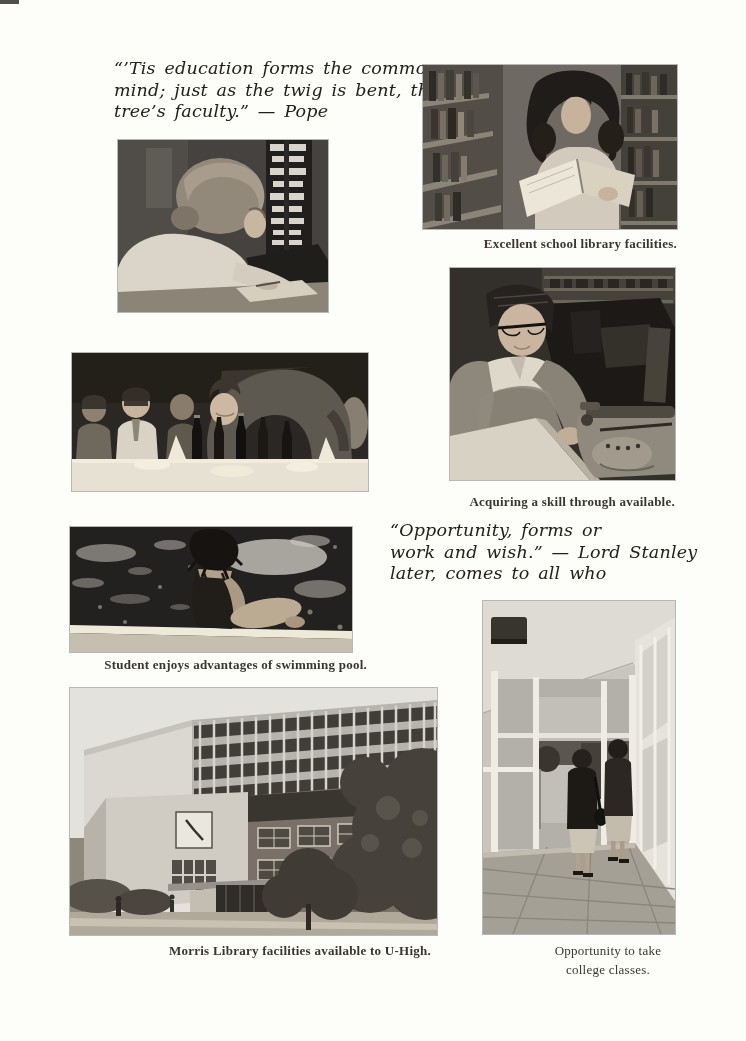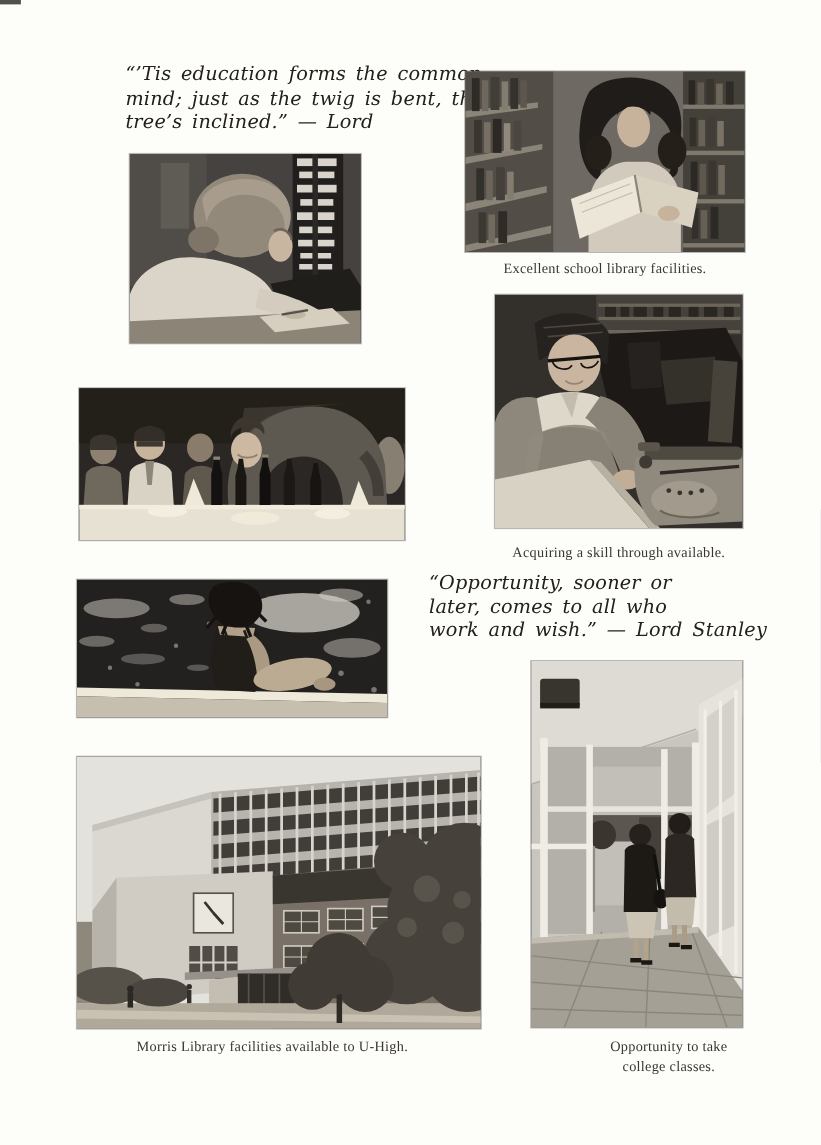--- a/index.html
+++ b/index.html
@@ -32,21 +32,21 @@
   .caption{
     position:absolute;
     font-family:"Liberation Serif",serif;
     font-size:13px;
     line-height:19px;
     color:#3a362f;
     letter-spacing:.25px;
     white-space:nowrap;
     text-align:center;
   }
-  .caption.center{text-align:center;}
+  .caption.center{text-align:right;font-weight:bold;}
   #ph-library{left:423px;top:65px;width:254px;height:164px;}
   #cap-library{left:423px;top:234px;width:254px;}
   #ph-study{left:118px;top:140px;width:210px;height:172px;}
   #cap-study{left:118px;top:318px;width:210px;}
   #ph-faculty{left:72px;top:353px;width:296px;height:138px;}
   #cap-faculty{left:72px;top:496px;width:296px;}
   #ph-typewriter{left:450px;top:268px;width:225px;height:212px;}
   #cap-typewriter{left:450px;top:492px;width:225px;}
   #ph-pool{left:70px;top:527px;width:282px;height:125px;}
   #cap-pool{left:55px;top:655px;width:312px;}
@@ -61,21 +61,21 @@
 </head>
 <body>
 
 <div class="page">
 
   <div class="corner-mark"></div>
 
   <div class="quote" id="q1">
     <div>“’Tis education forms the common</div>
     <div>mind; just as the twig is bent, the</div>
-    <div>tree’s inclined.” — Lord</div>
+    <div>tree’s faculty.” — Pope</div>
   </div>
 
   <figure class="photo" id="ph-library">
     <svg viewBox="0 0 254 164" preserveAspectRatio="none">
       <rect width="254" height="164" fill="#6e6963"></rect>
       <rect x="0" y="0" width="80" height="164" fill="#524d47"></rect>
       <g fill="#8b8579">
         <polygon points="0,36 66,28 66,33 0,42"></polygon>
         <polygon points="0,78 70,66 70,71 0,84"></polygon>
         <polygon points="0,120 74,104 74,110 0,127"></polygon>
@@ -258,23 +258,23 @@
       <path d="M150,196 C160,204 190,204 204,198" stroke="#6c6659" stroke-width="2" fill="none"></path>
       <circle cx="158" cy="178" r="2.2" fill="#36322c"></circle>
         <circle cx="168" cy="180" r="2.2" fill="#36322c"></circle>
         <circle cx="178" cy="180" r="2.2" fill="#36322c"></circle>
         <circle cx="188" cy="178" r="2.2" fill="#36322c"></circle>
     </svg>
   </figure>
   <div class="caption center" id="cap-typewriter">Acquiring a skill through available.</div>
 
   <div class="quote" id="q2">
-    <div>“Opportunity, sooner or</div>
+    <div>“Opportunity, forms or</div>
+    <div>work and wish.” — Lord Stanley</div>
     <div>later, comes to all who</div>
-    <div>work and wish.” — Lord Stanley</div>
   </div>
 
   <figure class="photo" id="ph-pool">
     <svg viewBox="0 0 282 125" preserveAspectRatio="none">
       <rect width="282" height="125" fill="#232120"></rect>
       <g fill="#d6d2c9">
         <ellipse cx="205" cy="30" rx="52" ry="18" opacity="0.75"></ellipse>
         <ellipse cx="250" cy="62" rx="26" ry="9" opacity="0.45"></ellipse>
         <ellipse cx="36" cy="26" rx="30" ry="9" opacity="0.5"></ellipse>
         <ellipse cx="18" cy="56" rx="16" ry="5" opacity="0.4"></ellipse>
@@ -299,20 +299,21 @@
       <path d="M128,40 C120,64 120,84 128,100 L162,102 C170,84 170,60 162,42 Z" fill="#211d18"></path>
       <path d="M128,42 L162,44 L160,52 L130,50 Z" fill="#b2a18a"></path>
       <path d="M134,46 L137,54 M152,46 L155,54" stroke="#211d18" stroke-width="2.5"></path>
       <path d="M160,50 C174,60 178,76 174,94 L164,96 C164,76 158,60 154,54 Z" fill="#ab9a83"></path>
       <ellipse cx="196" cy="86" rx="36" ry="14" fill="#bcab93" transform="rotate(-10 196 86)"></ellipse>
       <ellipse cx="225" cy="95" rx="10" ry="6" fill="#a89680"></ellipse>
       <path d="M124,6 C140,-2 160,2 166,14 C172,26 166,38 156,42 C144,46 130,42 124,32 C118,22 118,14 124,6 Z" fill="#161310"></path>
       <path d="M126,34 L118,44 M136,40 L132,50 M154,42 L158,52 M164,30 L172,38" stroke="#161310" stroke-width="3"></path>
     </svg>
   </figure>
+  <div class="caption center" id="cap-pool">Student enjoys advantages of swimming pool.</div>
 
   <figure class="photo" id="ph-morris">
     <svg viewBox="0 0 367 247" preserveAspectRatio="none">
       <rect width="367" height="247" fill="#e4e2dc"></rect>
       <polygon points="14,62 122,32 122,118 14,140" fill="#dbd8d1"></polygon>
       <polygon points="14,62 122,32 122,38 14,68" fill="#c6c3bc"></polygon>
       <polygon points="122,32 367,12 367,122 122,118" fill="#b7b4ad"></polygon>
       <g transform="translate(122,32) skewY(-4.67)">
         <g fill="#413d38">
           <rect x="2" y="6" width="243" height="13"></rect>

